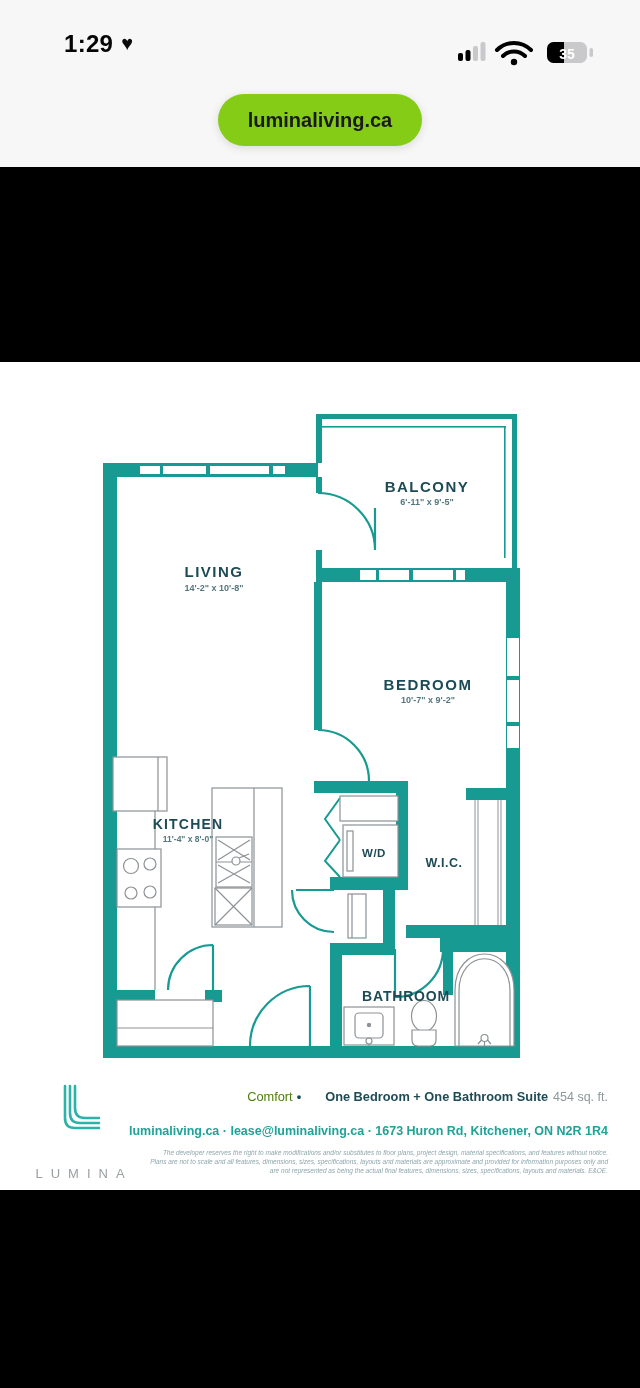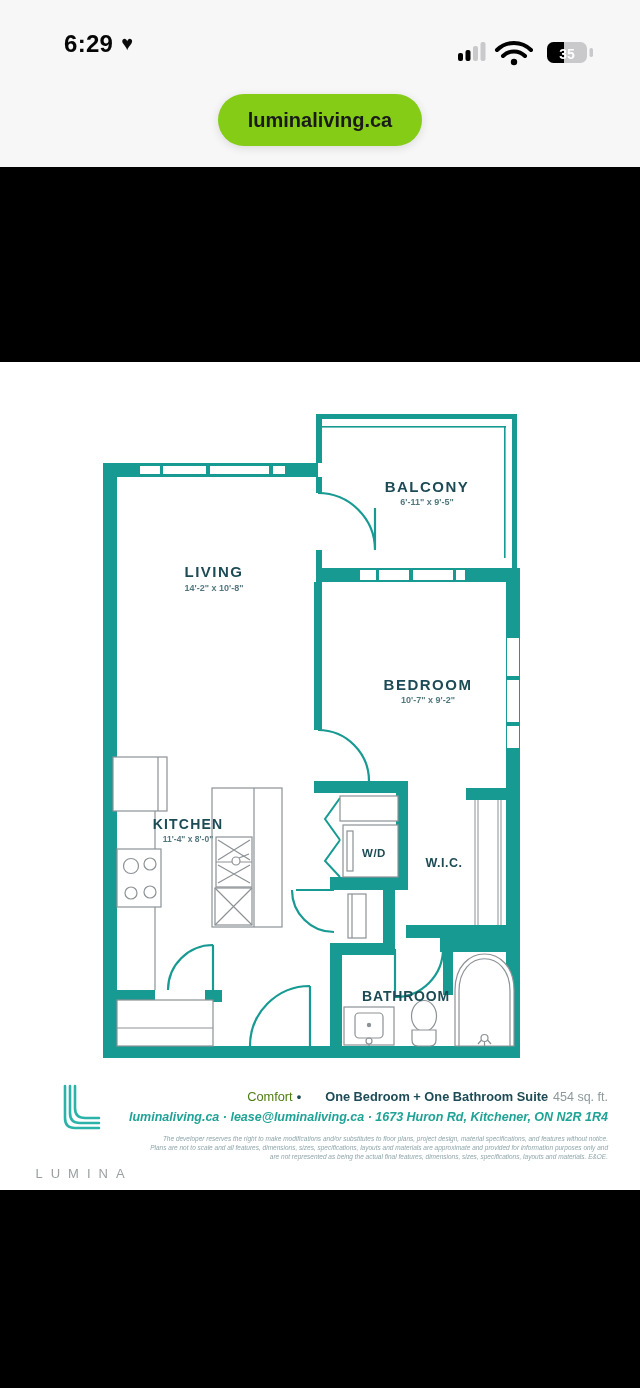--- a/index.html
+++ b/index.html
@@ -16,29 +16,29 @@
   .plan-image{position:absolute;top:362px;left:0;width:640px;height:828px;background:#ffffff;}
   .plan-svg{position:absolute;top:0;left:0;}
   .logo{position:absolute;left:25px;top:718px;width:110px;text-align:center;}
   .logo-word{margin-top:20px;font-size:13px;color:#9aa0a2;letter-spacing:8px;text-indent:8px;font-weight:400;}
   .footer-text{position:absolute;right:32px;top:727px;text-align:right;width:480px;}
   .f-line1{font-size:12.8px;}
   .f-plan{color:#4d7c0f;font-weight:normal;}
   .f-sep{color:#1d4b55;font-weight:bold;margin:0 4px;}
   .f-suite{color:#1d4b55;font-weight:bold;margin-left:20px;}
   .f-area{color:#8d989b;font-weight:normal;margin-left:5px;font-size:12.5px;}
-  .f-line2{margin-top:6px;font-size:12.5px;font-weight:bold;color:#1fa396;font-style:italic;}
+  .f-line2{margin-top:20px;font-size:12.5px;font-weight:bold;color:#1fa396;}
   .f-disc{margin-top:10px;font-size:6.5px;font-style:italic;color:#8fa6ab;line-height:1.4;white-space:pre-line;}
 </style>
 </head>
 <body>
 
 <div class="header">
   <div class="statusbar">
-    <span class="time">6:29</span>
+    <span class="time">1:29</span>
     <span class="heart">♥</span>
     <svg class="status-icons" width="166" height="44" viewBox="434 22 166 44">
       <g>
         <rect x="452" y="49" width="5" height="8" rx="2" fill="#000"></rect>
         <rect x="459.5" y="46" width="5" height="11" rx="2" fill="#000"></rect>
         <rect x="467" y="42" width="5" height="15" rx="2" fill="#c9c9cb"></rect>
         <rect x="474.5" y="38" width="5" height="19" rx="2" fill="#c9c9cb"></rect>
       </g>
       <g fill="none" stroke="#000" stroke-width="4" stroke-linecap="round">
         <path d="M491,46 A24,24 0 0 1 525,46"></path>

